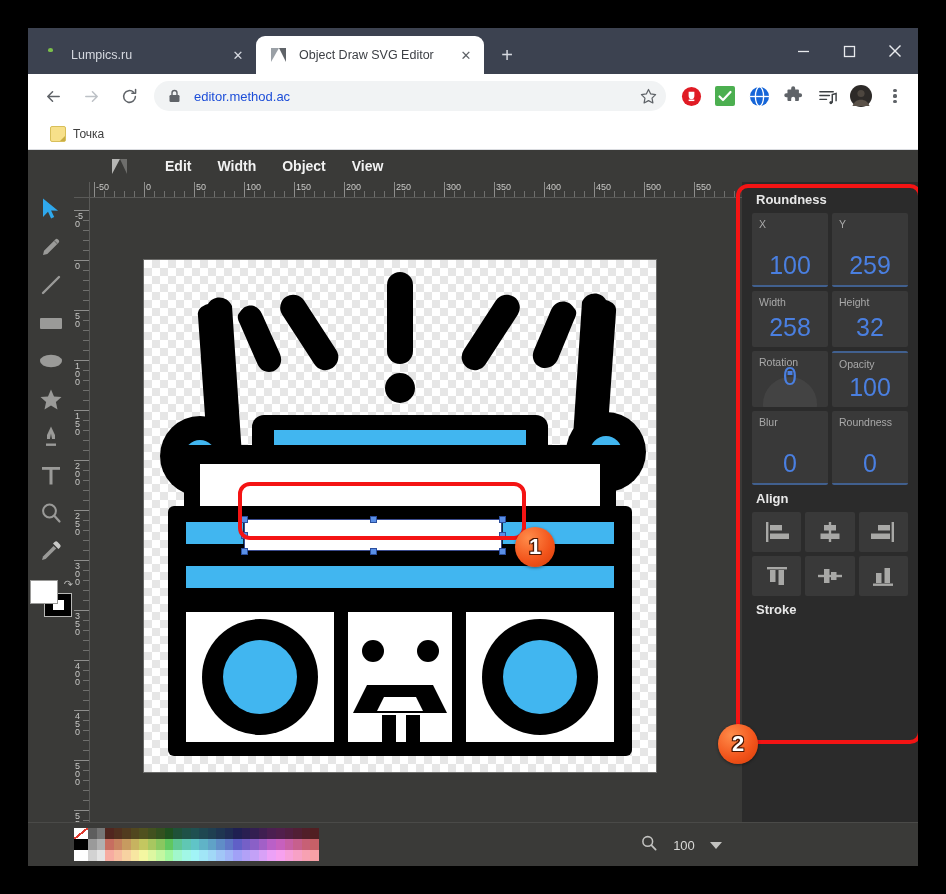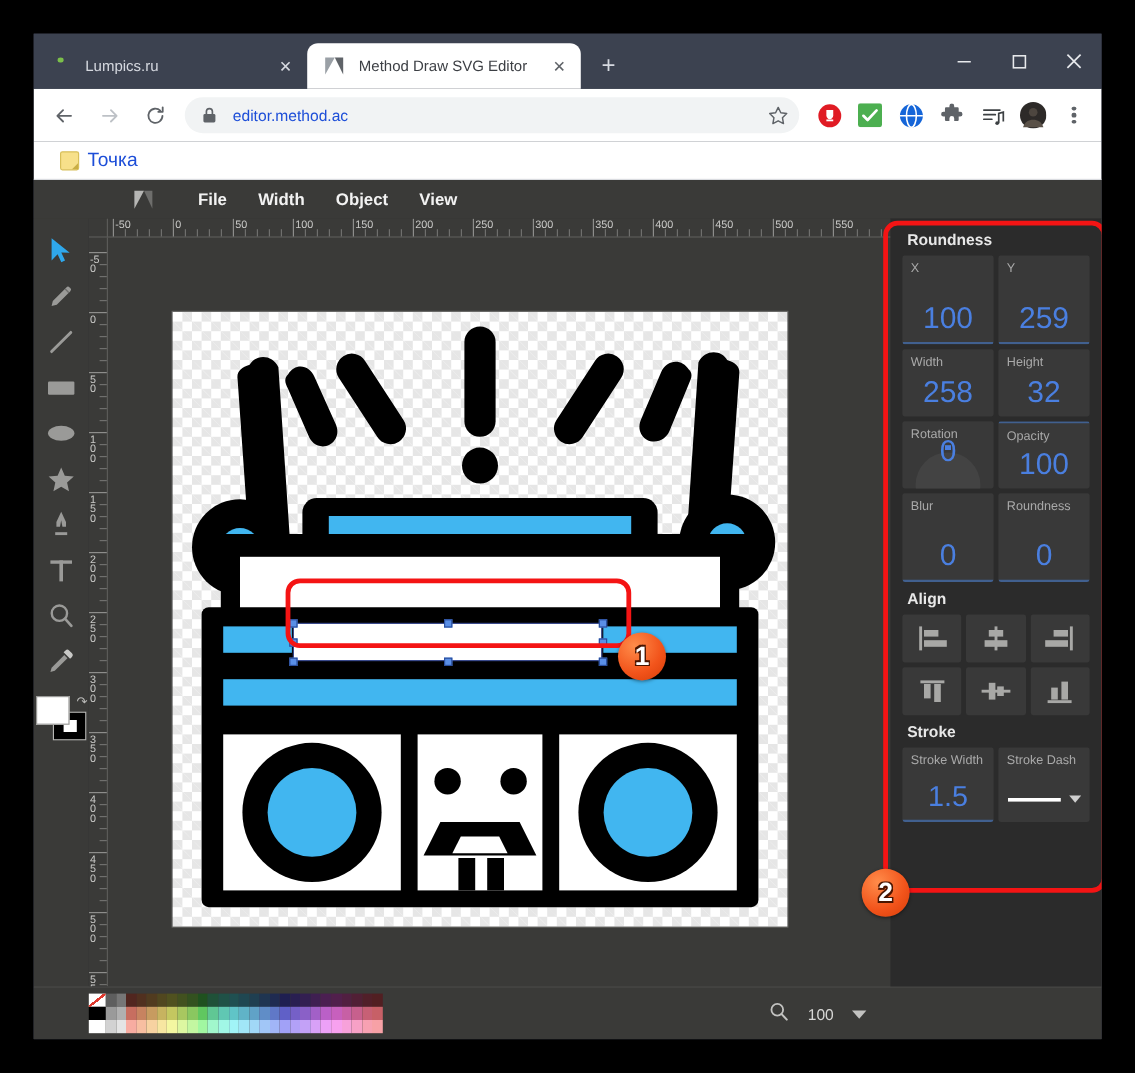--- a/index.html
+++ b/index.html
@@ -135,21 +135,21 @@
   .bookmark { display: flex; align-items: center; padding: 3px 8px; border-radius: 4px; }
   .bm-icon {
     width: 16px; height: 16px; margin-right: 7px; flex: 0 0 16px;
     background: #f7e08a; border: 1px solid #d8bf5a; border-radius: 2px;
     position: relative;
   }
   .bm-icon::after{
     content:""; position:absolute; right:0; bottom:0;
     border-left:5px solid transparent; border-bottom:5px solid #c9ad44;
   }
-  .bm-label { font-size: 16px; color: #1d4ed8; }
+  .bm-label { font-size: 12px; color: #404040; }
 
   
   #app {
     position: relative;
     height: calc(838px - 46px - 44px - 32px);
     background: #3a3a38;
     display: flex; flex-direction: column;
   }
 
   
@@ -360,21 +360,21 @@
   <div id="tab-strip">
 
     <div class="tab inactive">
       <span class="tab-fav"><span class="fav-lumpics"></span></span>
       <span class="tab-title">Lumpics.ru</span>
       <span class="tab-close">✕</span>
     </div>
 
     <div class="tab active">
       <span class="tab-fav fav-method"></span>
-      <span class="tab-title">Method Draw SVG Editor</span>
+      <span class="tab-title">Object Draw SVG Editor</span>
       <span class="tab-close">✕</span>
     </div>
 
     <div id="new-tab-button">+</div>
 
     <div id="window-controls">
       <div class="win-btn">
         <svg width="13" height="13" viewBox="0 0 13 13">
             <line x1="1" y1="6.5" x2="12" y2="6.5" stroke="#e8eaed" stroke-width="1.3"></line>
           </svg>
@@ -480,21 +480,21 @@
     <div class="bookmark">
       <span class="bm-icon"></span>
       <span class="bm-label">Точка</span>
     </div>
   </div>
 
   <div id="app">
 
     <div id="app-menubar">
       <div id="app-logo"></div>
-      <div class="menu-item">File</div>
+      <div class="menu-item">Edit</div>
       <div class="menu-item">Width</div>
       <div class="menu-item">Object</div>
       <div class="menu-item">View</div>
     </div>
 
     <div id="app-body">
 
       <div id="tool-rail">
         <div class="tool">
           <svg width="20" height="24" viewBox="0 0 20 24">
@@ -873,33 +873,20 @@
             <svg width="30" height="24" viewBox="0 0 30 24">
                 <rect x="5" y="19.5" width="20" height="2.4" fill="#a8a8a6"></rect>
                 <rect x="8" y="9" width="5.5" height="10" fill="#a8a8a6"></rect>
                 <rect x="16.5" y="4" width="5.5" height="15" fill="#a8a8a6"></rect>
               </svg>
           </div>
         </div>
 
         <div class="section-title">Stroke</div>
 
-        <div class="stroke-grid">
-          <div class="field stroke" style="border-bottom:2px solid #41608f">
-            <div class="field-label">Stroke Width</div>
-            <div class="field-value">1.5</div>
-          </div>
-          <div class="field stroke">
-            <div class="field-label">Stroke Dash</div>
-            <div id="stroke-dash-preview">
-              <span id="dash-line"></span>
-              <span id="dash-caret"></span>
-            </div>
-          </div>
-        </div>
       </div>
 
       <div class="anno-rect" id="anno-panel" style="left: 708px; top: 2px; width: 186px; height: 560px;"></div>
       <div class="badge" id="badge-2" style="left: 690px; top: 542px;">2</div>
     </div>
 
     <div id="palette-bar">
       <div id="palette">
         <div class="pal-col" id="pal-none">
           <div class="pal-cell c1"></div>

